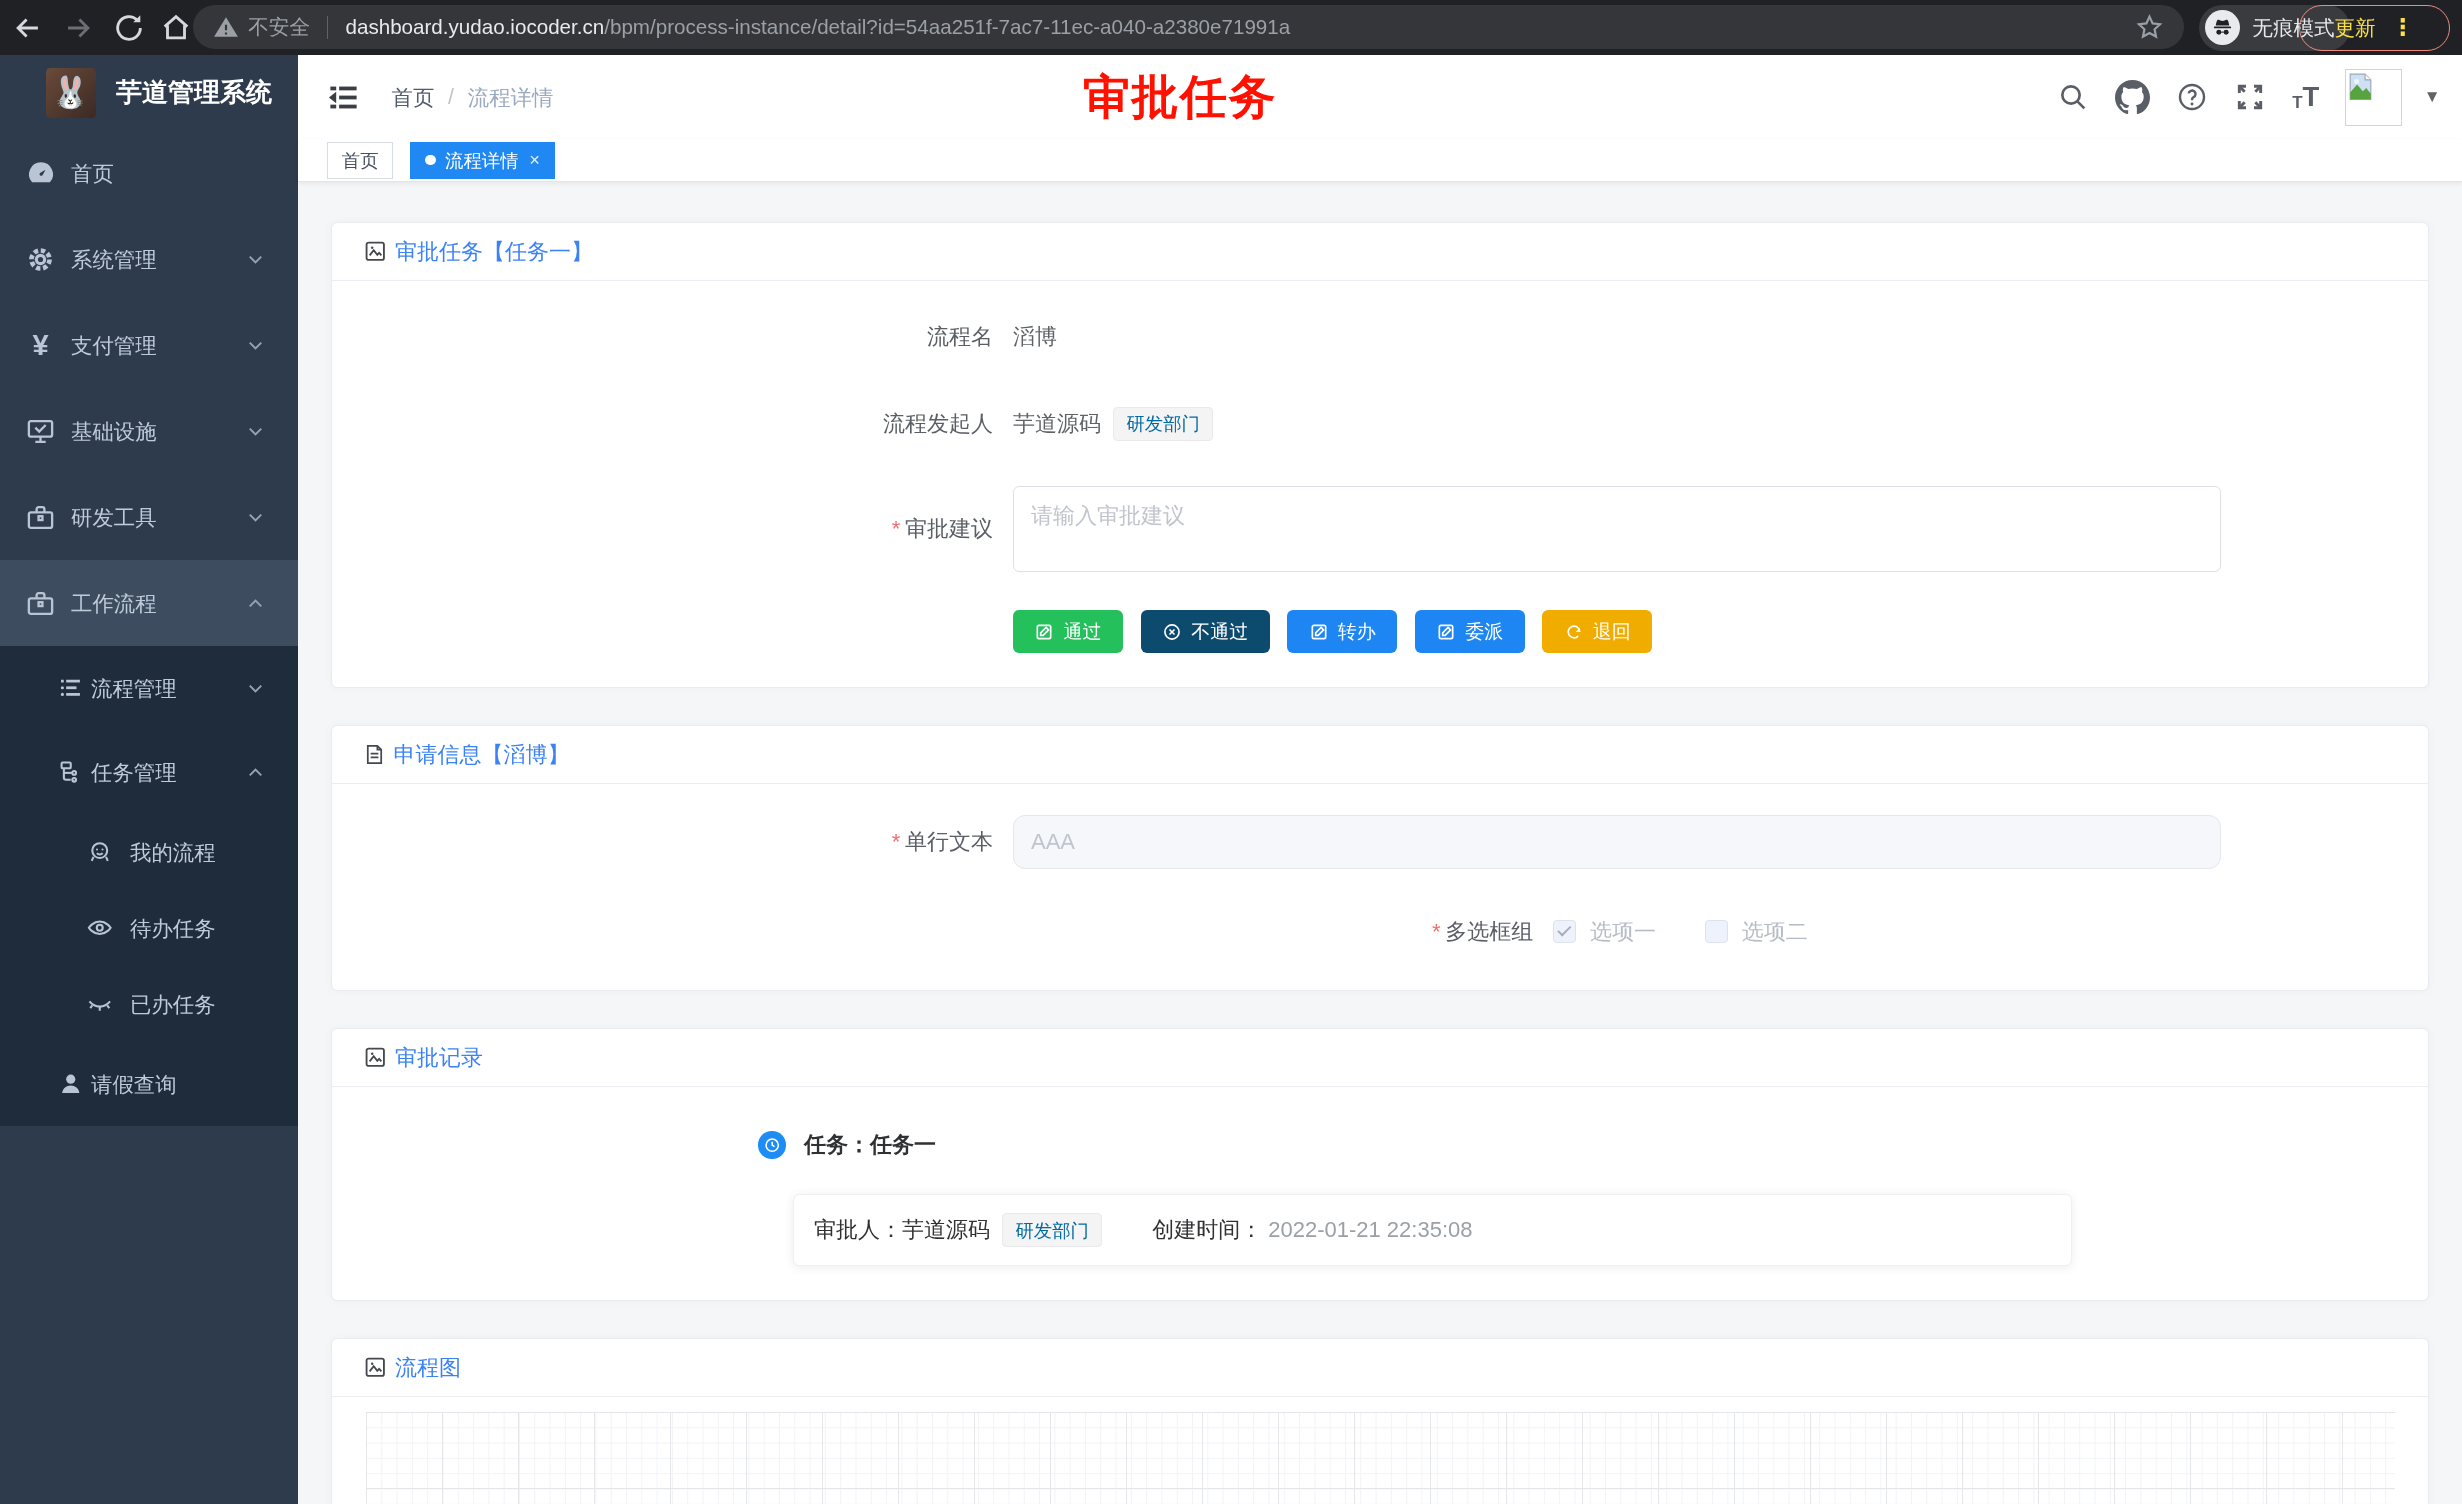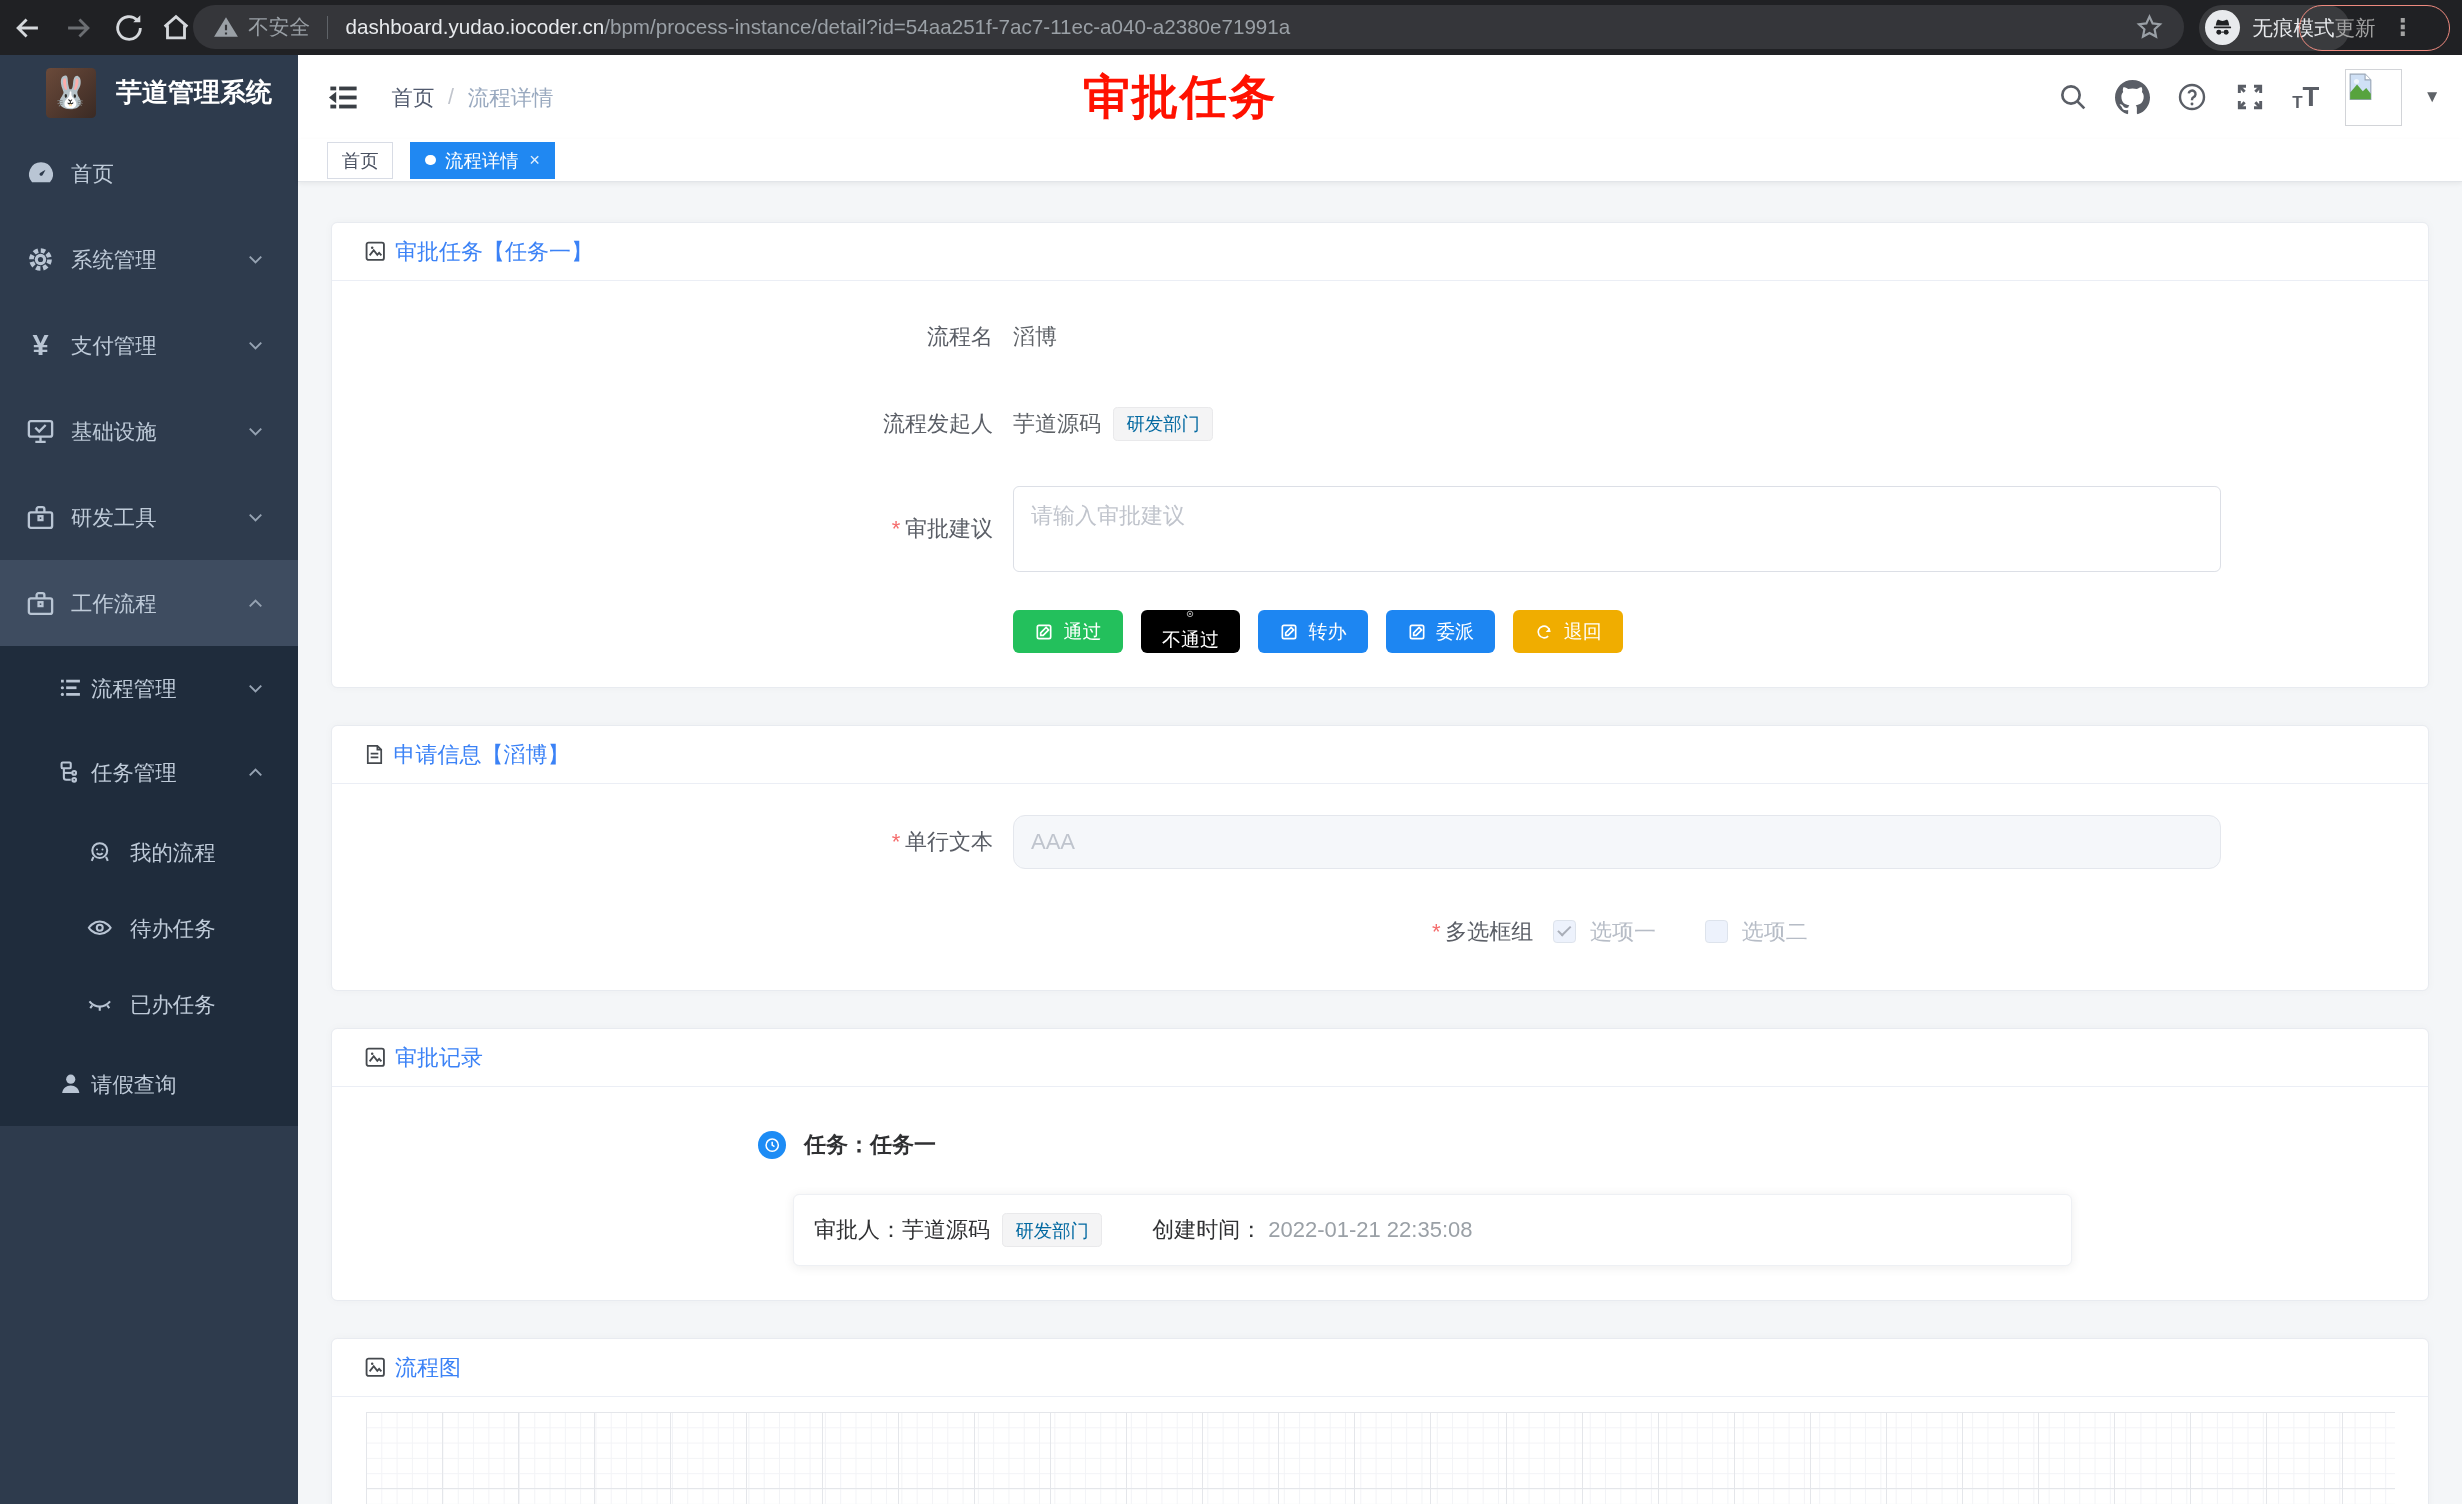--- a/index.html
+++ b/index.html
@@ -18,21 +18,21 @@
   .url-div { width:1.5px; height:23px; background:#5f6368; margin:0 17px; }
   .url-host { color:#e8eaed; font-size:20.6px; }
   .url-path { color:#9aa0a6; font-size:20.6px; }
   .url-spacer { flex:1; }
   #incog-chip { position:absolute; left:2199px; top:4.6px; height:46px; border-radius:23px;
     background:#3a3b3e; display:flex; align-items:center; gap:12.2px; padding:0 15.3px 0 6.1px;
     color:#e8eaed; font-size:20.6px; }
   .incog-circ { width:35px; height:35px; border-radius:50%; background:#e8eaed;
     display:flex; align-items:center; justify-content:center; }
   #update-pill { position:absolute; left:2299px; top:4.6px; height:46px; min-width:151px;
-    border:1.5px solid #ee8a7f; border-radius:23px; color:#a3a3a3;
+    border:1.5px solid #ee8a7f; border-radius:23px; color:#fde047;
     display:flex; align-items:center; justify-content:center; gap:16px; font-size:20.6px; padding:0 17px; }
   .dots3 { font-size:23px; font-weight:700; letter-spacing:0; line-height:1; }
 
   
   #sidebar { position:absolute; top:55px; left:0; width:298px; bottom:0; background:#2e3b4d; }
   #logo-row { height:75px; display:flex; align-items:center; padding-left:46px; gap:20px; }
   #logo-img { width:50px; height:50px; border-radius:4.6px; flex:none;
     background:linear-gradient(135deg,#6b4a3a,#3a2a24); color:#fff; font-size:31px;
     display:flex; align-items:center; justify-content:center; overflow:hidden; }
   #logo-title { color:#ffffff; font-size:26px; font-weight:700; white-space:nowrap; }
@@ -454,21 +454,21 @@
           <textarea class="ta" placeholder="请输入审批建议" style=""></textarea>
         </div>
         <div class="btn-row">
           <button class="btn" style="background: rgb(35, 192, 92);">
             <svg width="20" height="20" viewBox="0 0 24 24" fill="none" stroke="#fff" stroke-width="2">
                 <rect x="4" y="4" width="16" height="16" rx="2"></rect>
                 <path d="m14.5 6.5 3 3L11 16h-3v-3z"></path>
               </svg>
             <span>通过</span>
           </button>
-          <button class="btn" style="background: #000000; flex-direction: column;">
+          <button class="btn" style="background: #0c4a6e;">
             <svg width="20" height="20" viewBox="0 0 24 24" fill="none" stroke="#fff" stroke-width="2">
                 <circle cx="12" cy="12" r="8.5"></circle>
                 <path d="m9 9 6 6M15 9l-6 6"></path>
               </svg>
             <span>不通过</span>
           </button>
           <button class="btn" style="background: rgb(29, 134, 242);">
             <svg width="20" height="20" viewBox="0 0 24 24" fill="none" stroke="#fff" stroke-width="2">
                 <rect x="4" y="4" width="16" height="16" rx="2"></rect>
                 <path d="m14.5 6.5 3 3L11 16h-3v-3z"></path>

